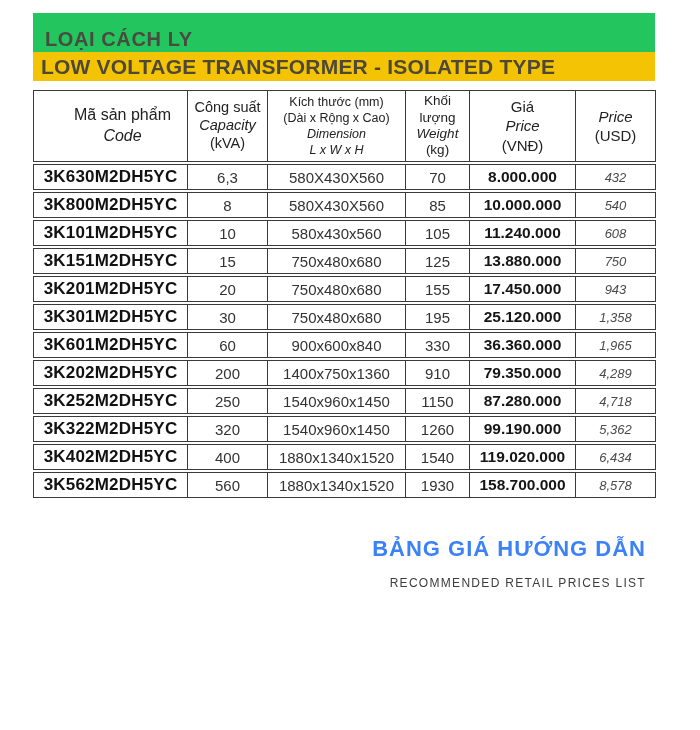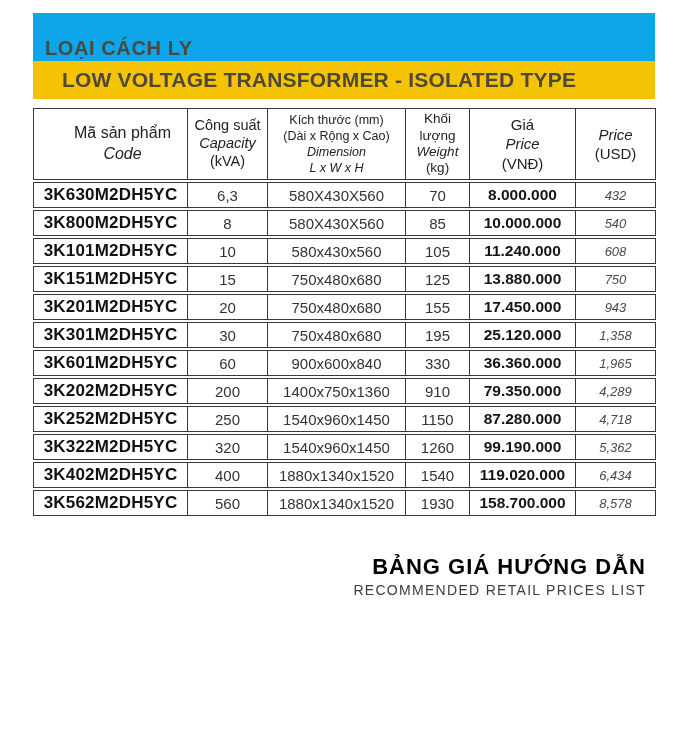--- a/index.html
+++ b/index.html
@@ -8,29 +8,29 @@
     width: 700px; height: 730px;
     font-family: "Liberation Sans", sans-serif;
     color: #2b2b2b;
     overflow: hidden;
   }
   .page { width: 700px; height: 730px; padding-top: 13px; }
 
   
   .bar { margin-left: 33px; width: 622px; }
   .bar-gray {
-    height: 48px; background: #0ea5e9;
+    height: 39px; background: #22c55e;
     display: flex; align-items: flex-end; padding: 0 16px 1px 12px;
   }
   .bar-gray .bar-text {
     font-size: 20px; font-weight: bold; letter-spacing: 0.6px; color: #4b4a40;
   }
   .bar-yellow {
-    height: 38px; background: #f4c404;
-    display: flex; align-items: center; padding-left: 29px;
+    height: 29px; background: #f4c404;
+    display: flex; align-items: center; padding-left: 8px;
   }
   .bar-yellow .bar-text {
     font-size: 21px; font-weight: bold; letter-spacing: 0.2px; color: #4e4837;
   }
 
   
   table.price-table {
     margin: 7px 0 0 33px;
     width: 623px;
     border-collapse: separate;
@@ -65,24 +65,24 @@
   th.th-vnd .h-l, th.th-usd .h-l { font-size: 15px; line-height: 1.3; }
 
   td.c-code { font-weight: bold; font-size: 17px; color: #111; letter-spacing: 0.2px; }
   td.c-cap, td.c-dim, td.c-wt { font-size: 15px; color: #333; }
   td.c-vnd { font-weight: bold; font-size: 15.5px; color: #151515; }
   td.c-usd { font-style: italic; font-size: 13px; color: #4a4a4a; }
 
   
   .footer { margin-top: 36px; text-align: right; padding-right: 54px; }
   .f-vi {
-    font-size: 22px; font-weight: bold; color: #000000; letter-spacing: 1px;
+    font-size: 22px; font-weight: bold; color: #3b82f6; letter-spacing: 1px;
   }
   .f-en {
-    margin-top: 2px; font-size: 14px; color: #3d3d3d; letter-spacing: 1.3px;
+    margin-top: 14px; font-size: 12px; color: #3d3d3d; letter-spacing: 1.3px;
   }
 </style>
 </head>
 <body>
 
 <div class="page">
 
   <div class="bar bar-gray">
     <span class="bar-text">LOẠI CÁCH LY</span>
   </div>

